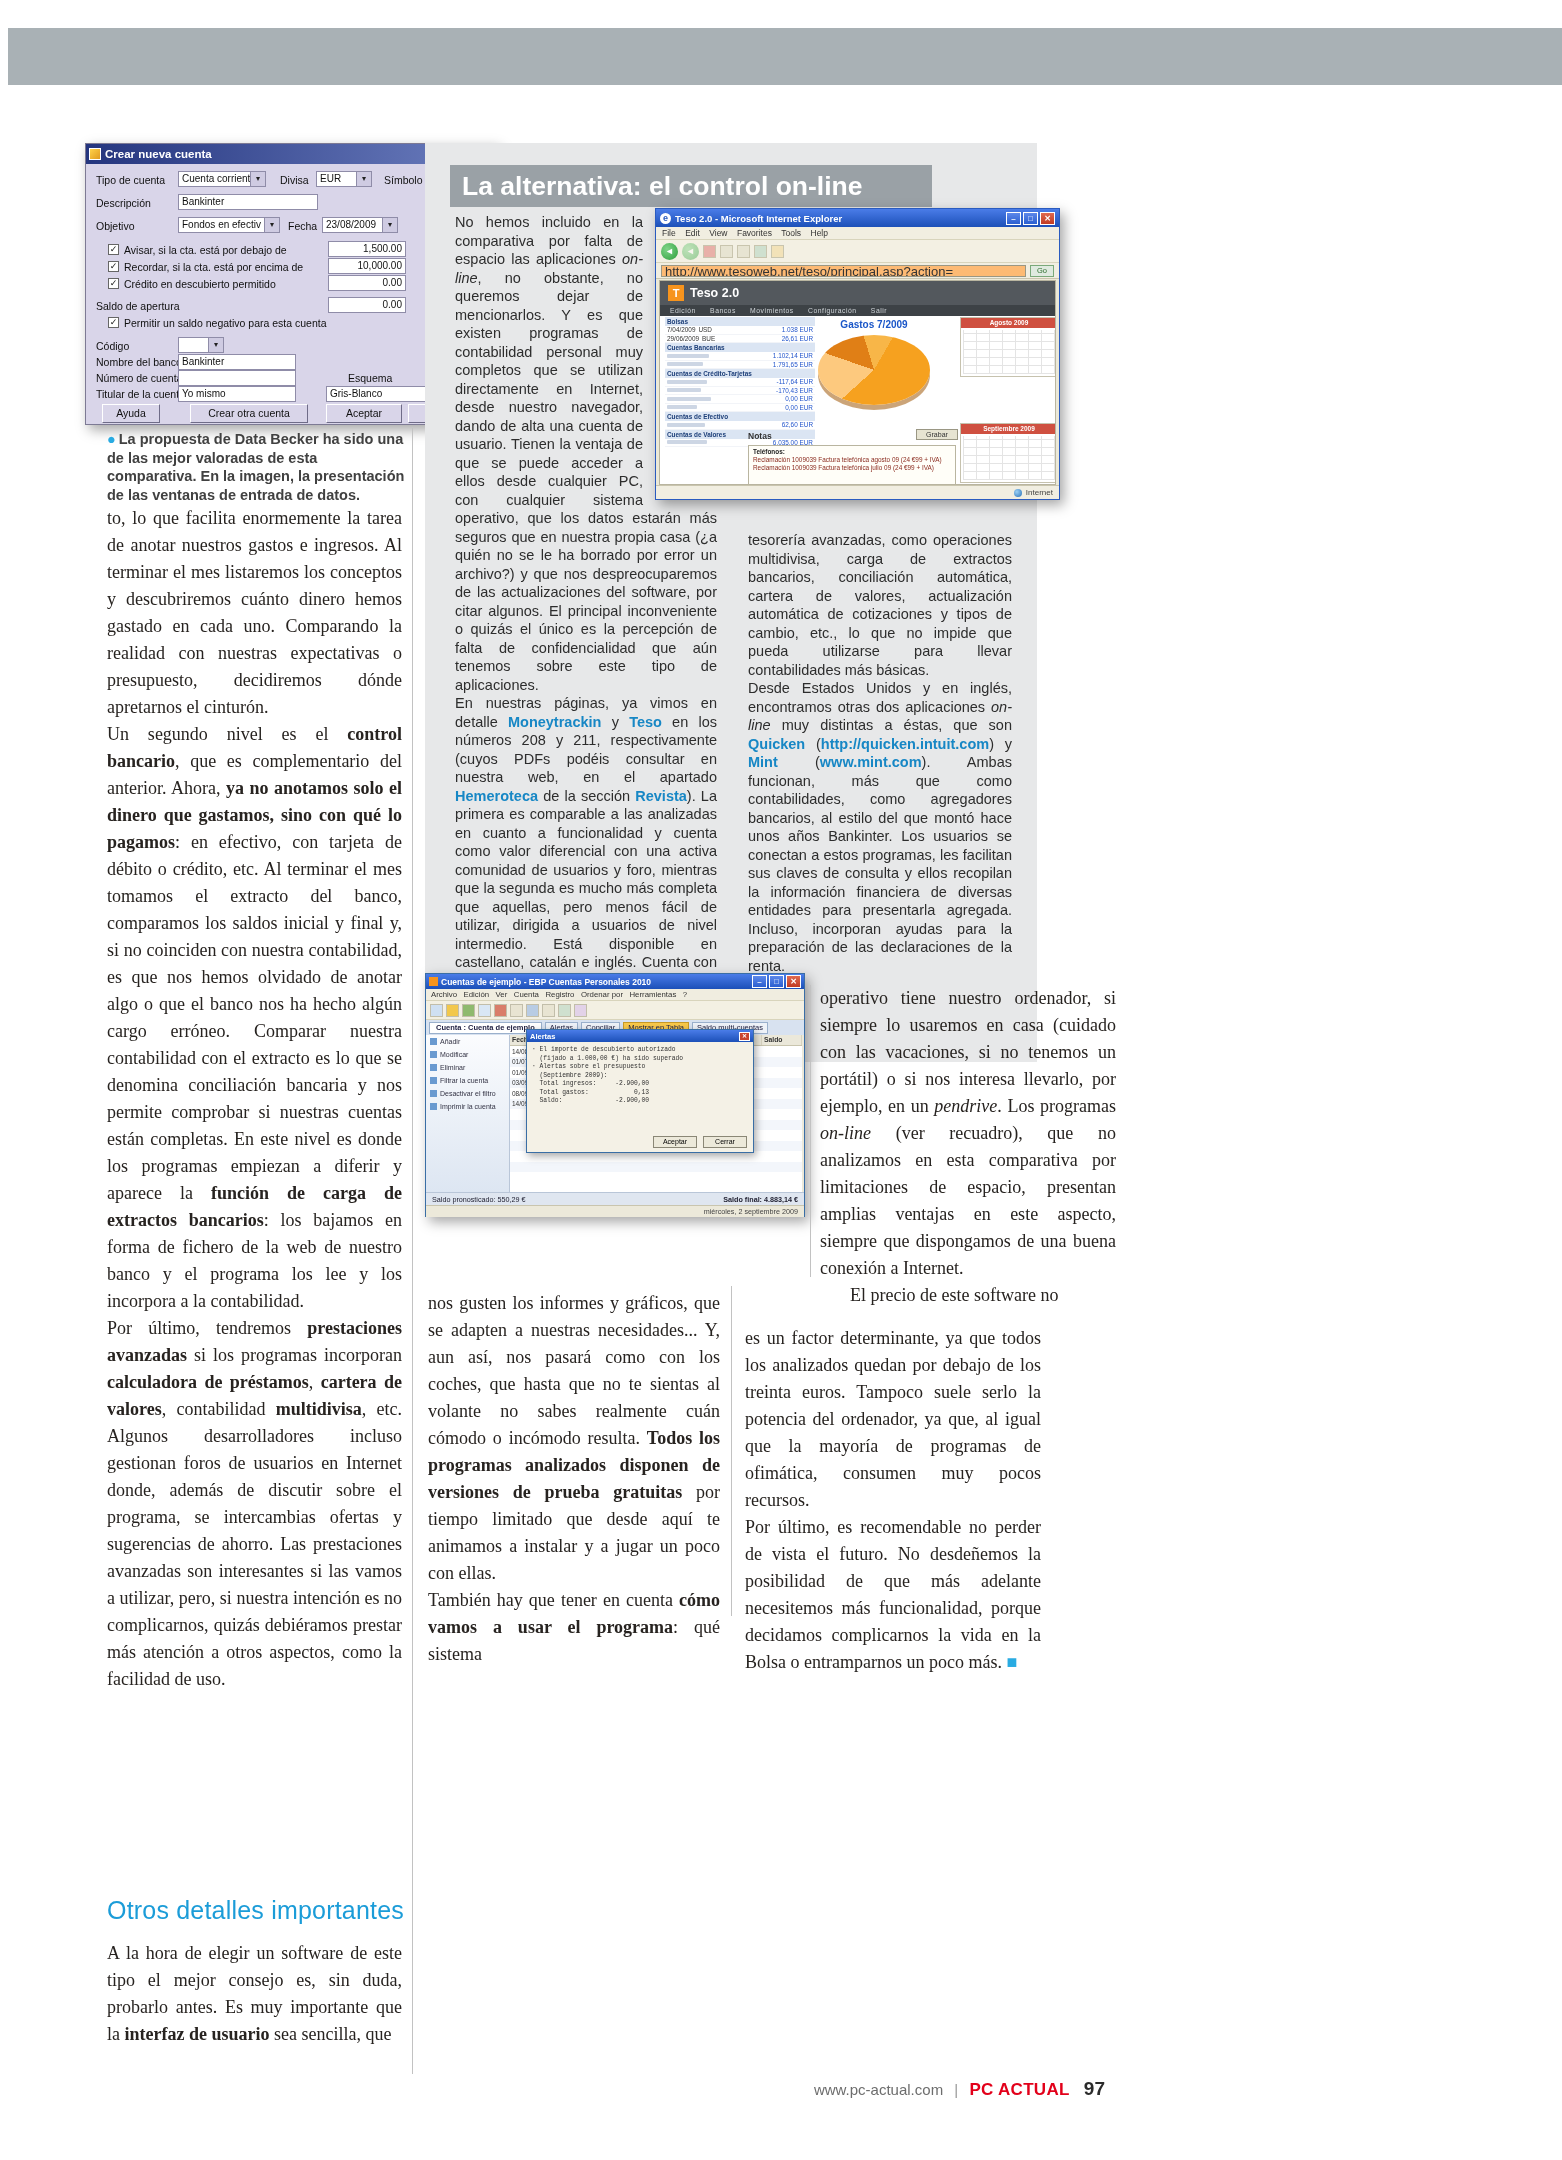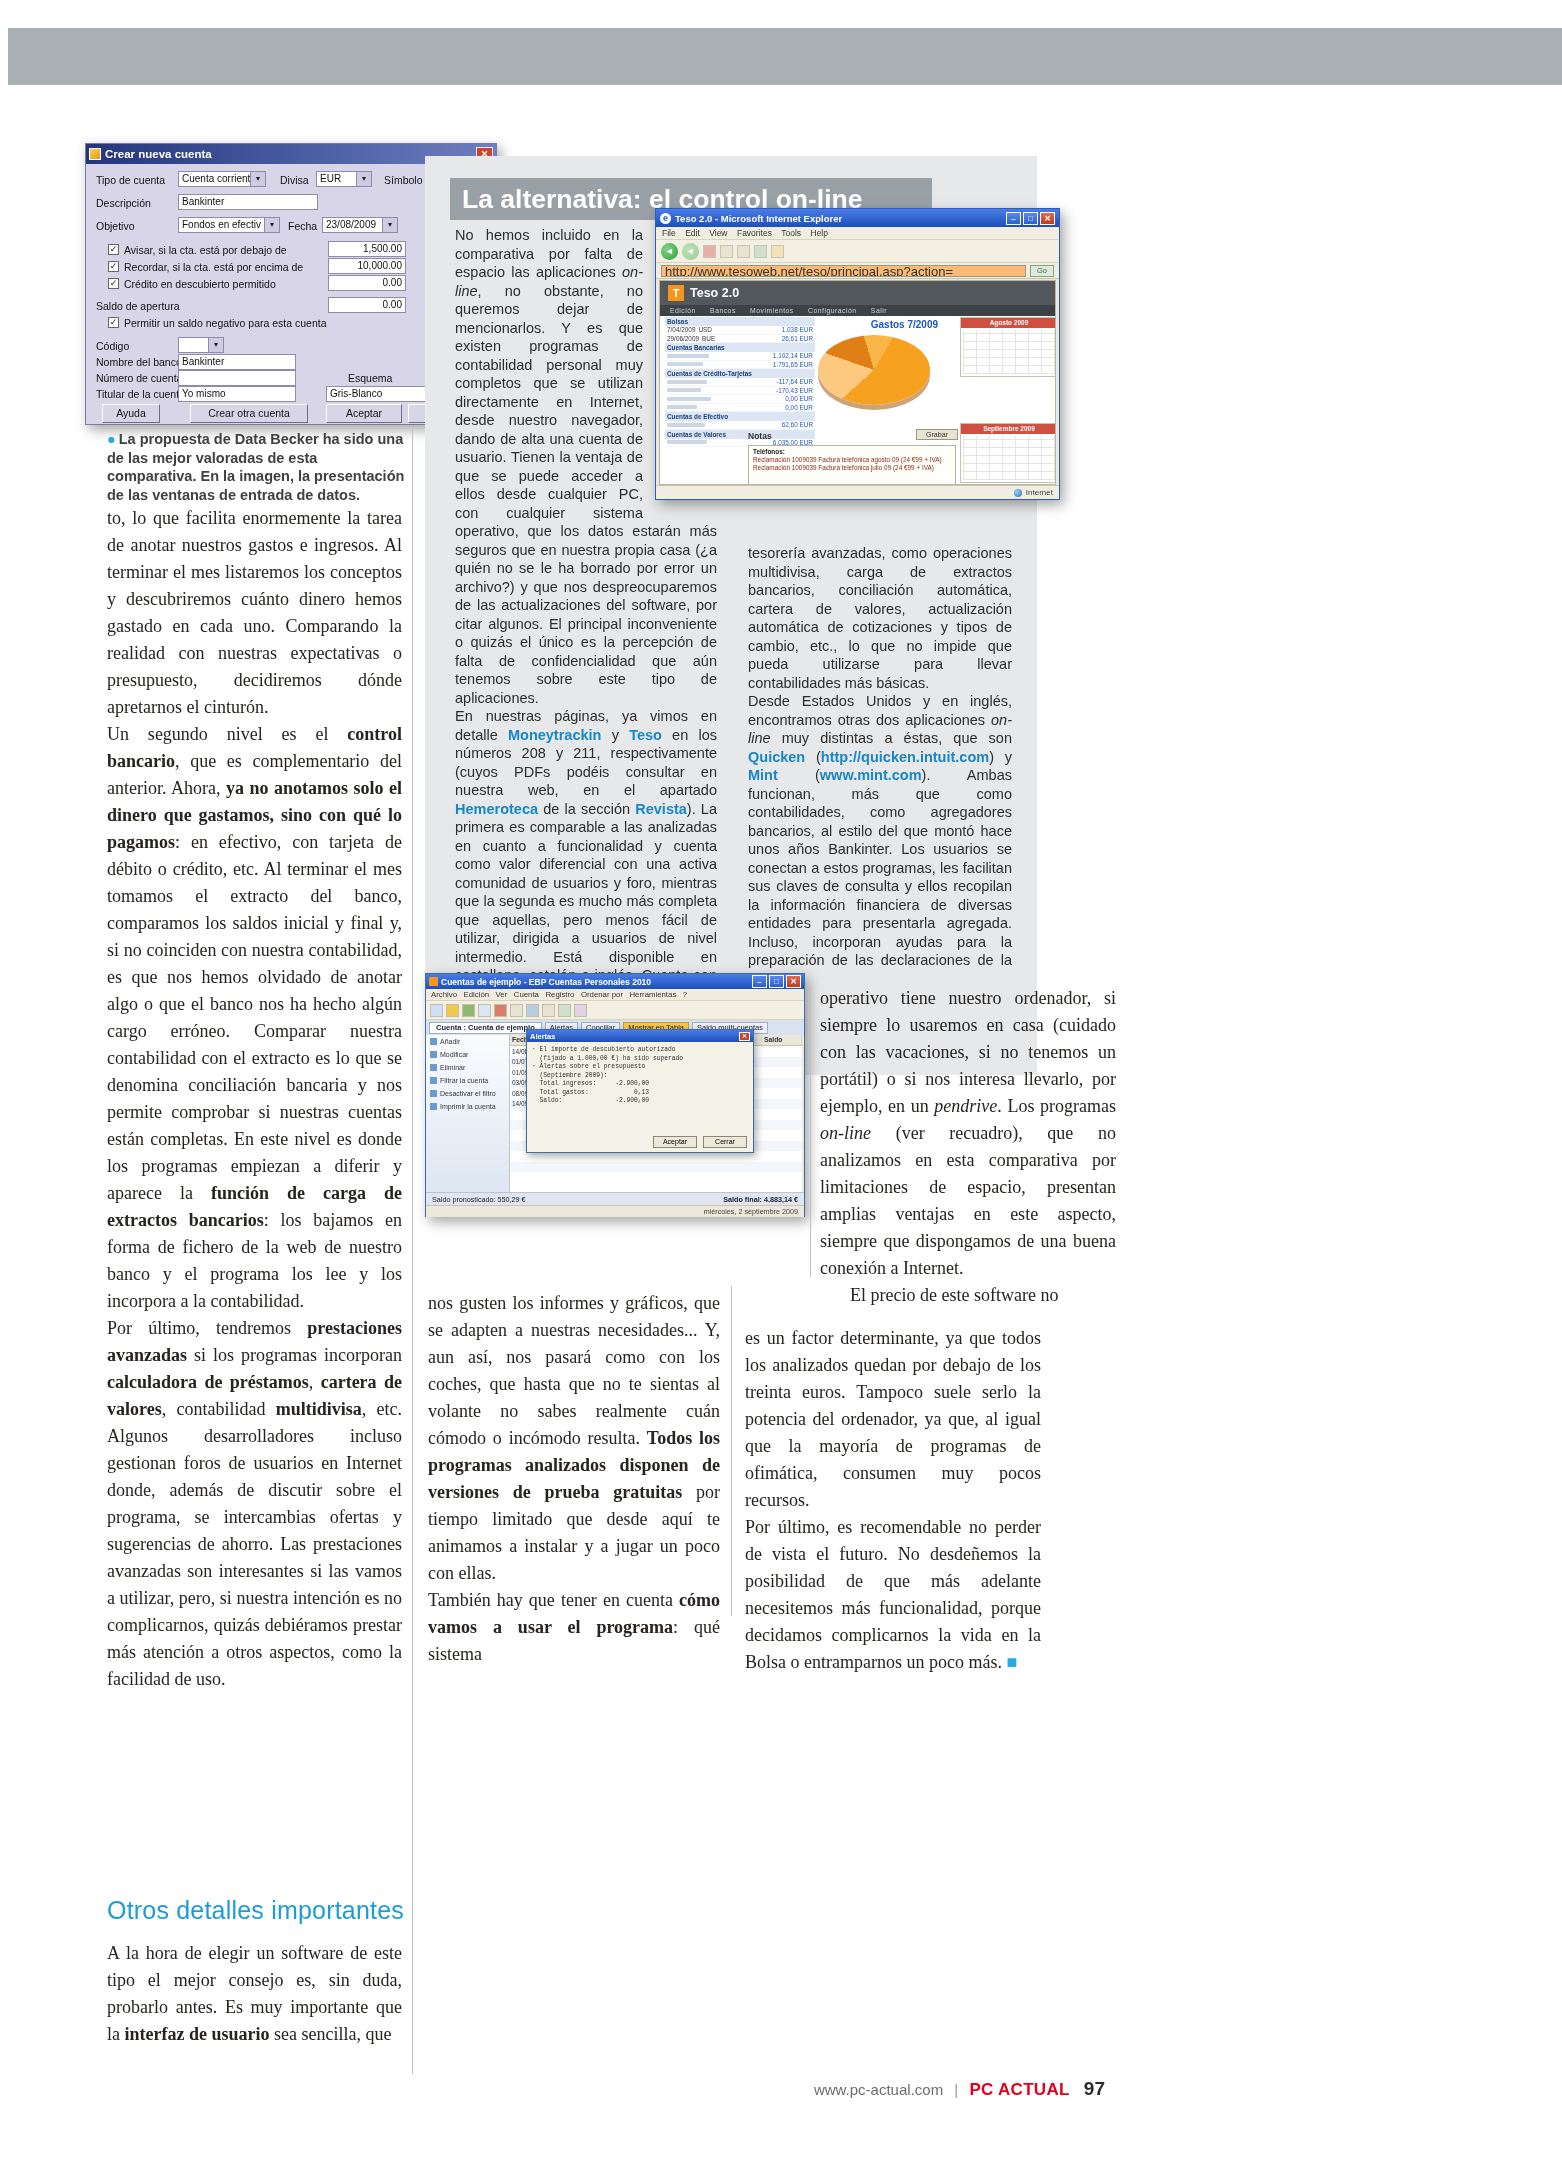--- a/index.html
+++ b/index.html
@@ -12,21 +12,21 @@
   .serif{font-family:"Liberation Serif",serif;font-size:18px;line-height:27px;color:#272320;text-align:justify;hyphens:auto}
   .serif p{margin:0}
   .serif .ind{text-indent:30px}
   b{font-weight:700}
   .bl{font-weight:700;color:#1787c5}
   .endmark{color:#29abe2}
   .subhead{font-weight:400;font-size:25px;color:#1b9cd8;letter-spacing:.2px}
   .caption{font-size:14.5px;line-height:18.5px;font-weight:700;color:#414141;text-align:left}
   .caption .bullet{color:#29abe2;margin-right:3px}
   
-  .box{position:absolute;left:425px;top:156px;width:612px;height:919px;background:#e7e8e9}
+  .box{position:absolute;left:425px;top:143px;width:612px;height:919px;background:#e7e8e9}
   .boxtitle{position:absolute;left:25px;top:22px;width:482px;height:42px;background:#9aa1a6;color:#fff;font-weight:700;font-size:26.5px;line-height:42px;padding-left:12px}
   .boxcol{position:absolute;font-size:14.5px;line-height:18.5px;color:#2d2d2d;text-align:justify;hyphens:auto}
   .boxcol p{margin:0}
   .shadow{box-shadow:4px 5px 12px rgba(0,0,0,.35)}
   
   .dlg{position:absolute;left:85px;top:143px;width:412px;height:282px;background:#d9d5e9;border:1px solid #7d7a94}
   .dtb{height:20px;background:linear-gradient(90deg,#24357e,#6d7fc0);display:flex;align-items:center;gap:4px;padding:0 3px;color:#fff;font-size:11.5px;font-weight:700}
   .dico{width:12px;height:12px;background:linear-gradient(135deg,#ffd24a,#e09a1e);border:1px solid #fff}
   .dclose{margin-left:auto;width:17px;height:15px;background:#c9452f;border:1px solid #e9e6f2;color:#fff;font-size:9px;line-height:13px;text-align:center}
   .dclose::before{content:"✕"}
@@ -63,21 +63,21 @@
   .ts-head{height:24px;background:#53585d;display:flex;align-items:center;gap:6px;padding:0 8px}
   .ts-logo{width:16px;height:16px;background:#f7941d;color:#fff;font-weight:700;font-size:11px;text-align:center;line-height:16px}
   .ts-logo::before{content:"T"}
   .ts-name{color:#fff;font-weight:700;font-size:12.5px}
   .ts-nav{height:11px;background:#3d4246;color:#cfd4d8;font-size:6.8px;line-height:11px;padding:0 10px;letter-spacing:.5px;white-space:pre}
   .t-left{position:absolute;left:5px;top:36px;width:150px;font-size:6.4px;color:#333}
   .t-sec{height:9px;line-height:9px;background:#dbe5f3;font-weight:700;color:#1c3e78;padding:0 2px;white-space:nowrap;overflow:hidden}
   .t-row{height:8.5px;display:flex;gap:3px;padding:0 2px;border-bottom:1px solid #f2f4f8;align-items:center}
   .t-row .amt{margin-left:auto;color:#2255cc;white-space:nowrap}
   .ph{display:inline-block;height:4px;background:#cdd6e4;border-radius:1px}
-  .t-title{position:absolute;left:150px;top:38px;width:128px;color:#1a56c8;font-weight:700;font-size:10px;text-align:right}
+  .t-title{position:absolute;left:150px;top:38px;width:128px;color:#1a56c8;font-weight:700;font-size:10px;text-align:center}
   .pie{position:absolute;left:158px;top:54px;width:112px;height:70px;border-radius:50%;background:conic-gradient(from 30deg,#f6a11f 0 55%,#fdc97e 55% 72%,#e07f16 72% 87%,#f8b648 87% 100%);box-shadow:0 5px 0 rgba(160,90,10,.55)}
   .cal{position:absolute;width:98px;height:60px;background:#fff;border:1px solid #c6c2ae}
   .cal-hd{height:10px;background:#cf5040;color:#fff;font-size:6.5px;font-weight:700;text-align:center;line-height:10px}
   .cal-grid{position:absolute;left:2px;right:2px;top:12px;bottom:2px;background:repeating-linear-gradient(0deg,#e4e4e4 0 1px,transparent 1px 8px),repeating-linear-gradient(90deg,#e4e4e4 0 1px,transparent 1px 13px)}
   .notas-lbl{position:absolute;left:88px;top:150px;font-size:8.5px;font-weight:700;color:#333}
   .grabar{position:absolute;left:256px;top:148px;width:42px;height:11px;background:#e7e4d2;border:1px solid #9a9784;font-size:7px;line-height:9px;text-align:center;color:#333}
   .notas-box{position:absolute;left:88px;top:164px;width:208px;height:40px;background:#fffef8;border:1px solid #b9b5a0;font-size:6.4px;line-height:8px;color:#8a2a1e;padding:2px 4px;overflow:hidden}
   .notas-box .hd{color:#222;font-weight:700}
   
   .ebp{position:absolute;left:425px;top:973px;width:380px;height:244px;background:#ece9da;border:1px solid #3a6ea5}

